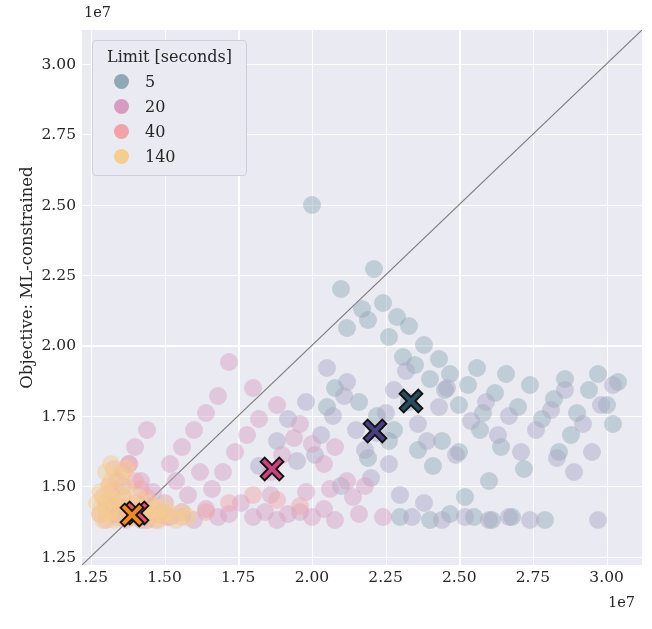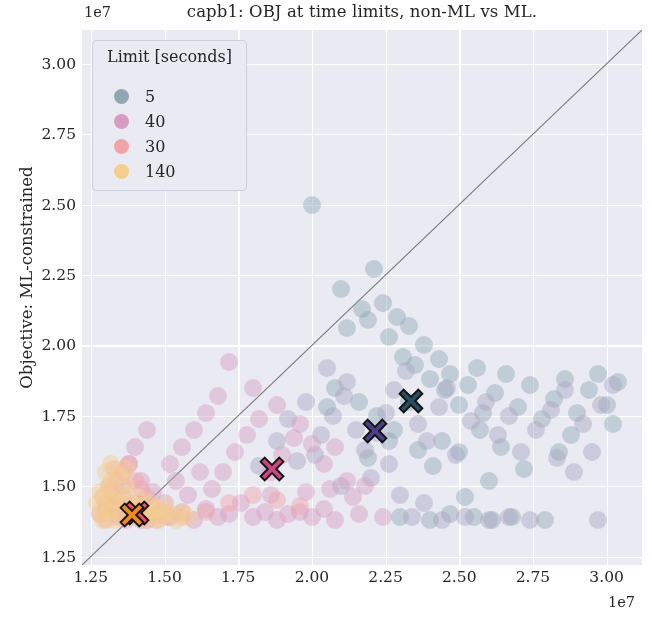--- a/index.html
+++ b/index.html
@@ -41,32 +41,31 @@
   
   #xlabel{position:absolute;left:82px;top:592px;width:560px;text-align:center;
           font-size:16.5px;color:#262626;}
   #ylabel{position:absolute;left:-254px;top:268px;width:560px;text-align:center;
           font-size:16.5px;color:#262626;transform:rotate(-90deg);}
 
   
   #legend{position:absolute;left:92px;top:40px;background:#eaeaf2;
           border:1px solid #cfcfdc;border-radius:4px;
           padding:5px 14px 6px 10px;}
-  #legend-title{font-size:16px;color:#262626;margin:1px 0 18px 4px;white-space:nowrap;}
+  #legend-title{font-size:16px;color:#262626;margin:1px 0 3px 4px;white-space:nowrap;}
   .lrow{display:flex;align-items:center;height:25px;}
   .lswatch{width:36px;display:flex;justify-content:center;align-items:center;}
   .ldot{width:15px;height:15px;border-radius:50%;}
   .llabel{font-size:16px;color:#262626;white-space:nowrap;margin-left:6px;}
 </style>
 </head>
 <body>
 
 <div id="figure">
 
-  <div id="title">capb1: OBJ at time limits, non-ML vs ML.</div>
 
   <div id="y-offset-text">1e7</div>
   <div id="x-offset-text">1e7</div>
 
   <div id="plot">
     <div id="grid-layer">
         <div class="gridline v" style="left: 8.84211px;"></div>
         <div class="gridline v" style="left: 82.5263px;"></div>
         <div class="gridline v" style="left: 156.211px;"></div>
         <div class="gridline v" style="left: 229.895px;"></div>
@@ -374,27 +373,27 @@
         <div class="lrow">
           <div class="lswatch">
             <div class="ldot" style="background: rgb(143, 168, 180);"></div>
           </div>
           <div class="llabel">5</div>
         </div>
         <div class="lrow">
           <div class="lswatch">
             <div class="ldot" style="background: rgb(215, 157, 192);"></div>
           </div>
-          <div class="llabel">40</div>
+          <div class="llabel">20</div>
         </div>
         <div class="lrow">
           <div class="lswatch">
             <div class="ldot" style="background: rgb(242, 163, 168);"></div>
           </div>
-          <div class="llabel">30</div>
+          <div class="llabel">40</div>
         </div>
         <div class="lrow">
           <div class="lswatch">
             <div class="ldot" style="background: rgb(245, 206, 142);"></div>
           </div>
           <div class="llabel">140</div>
         </div>
       </div>
   </div>
 

